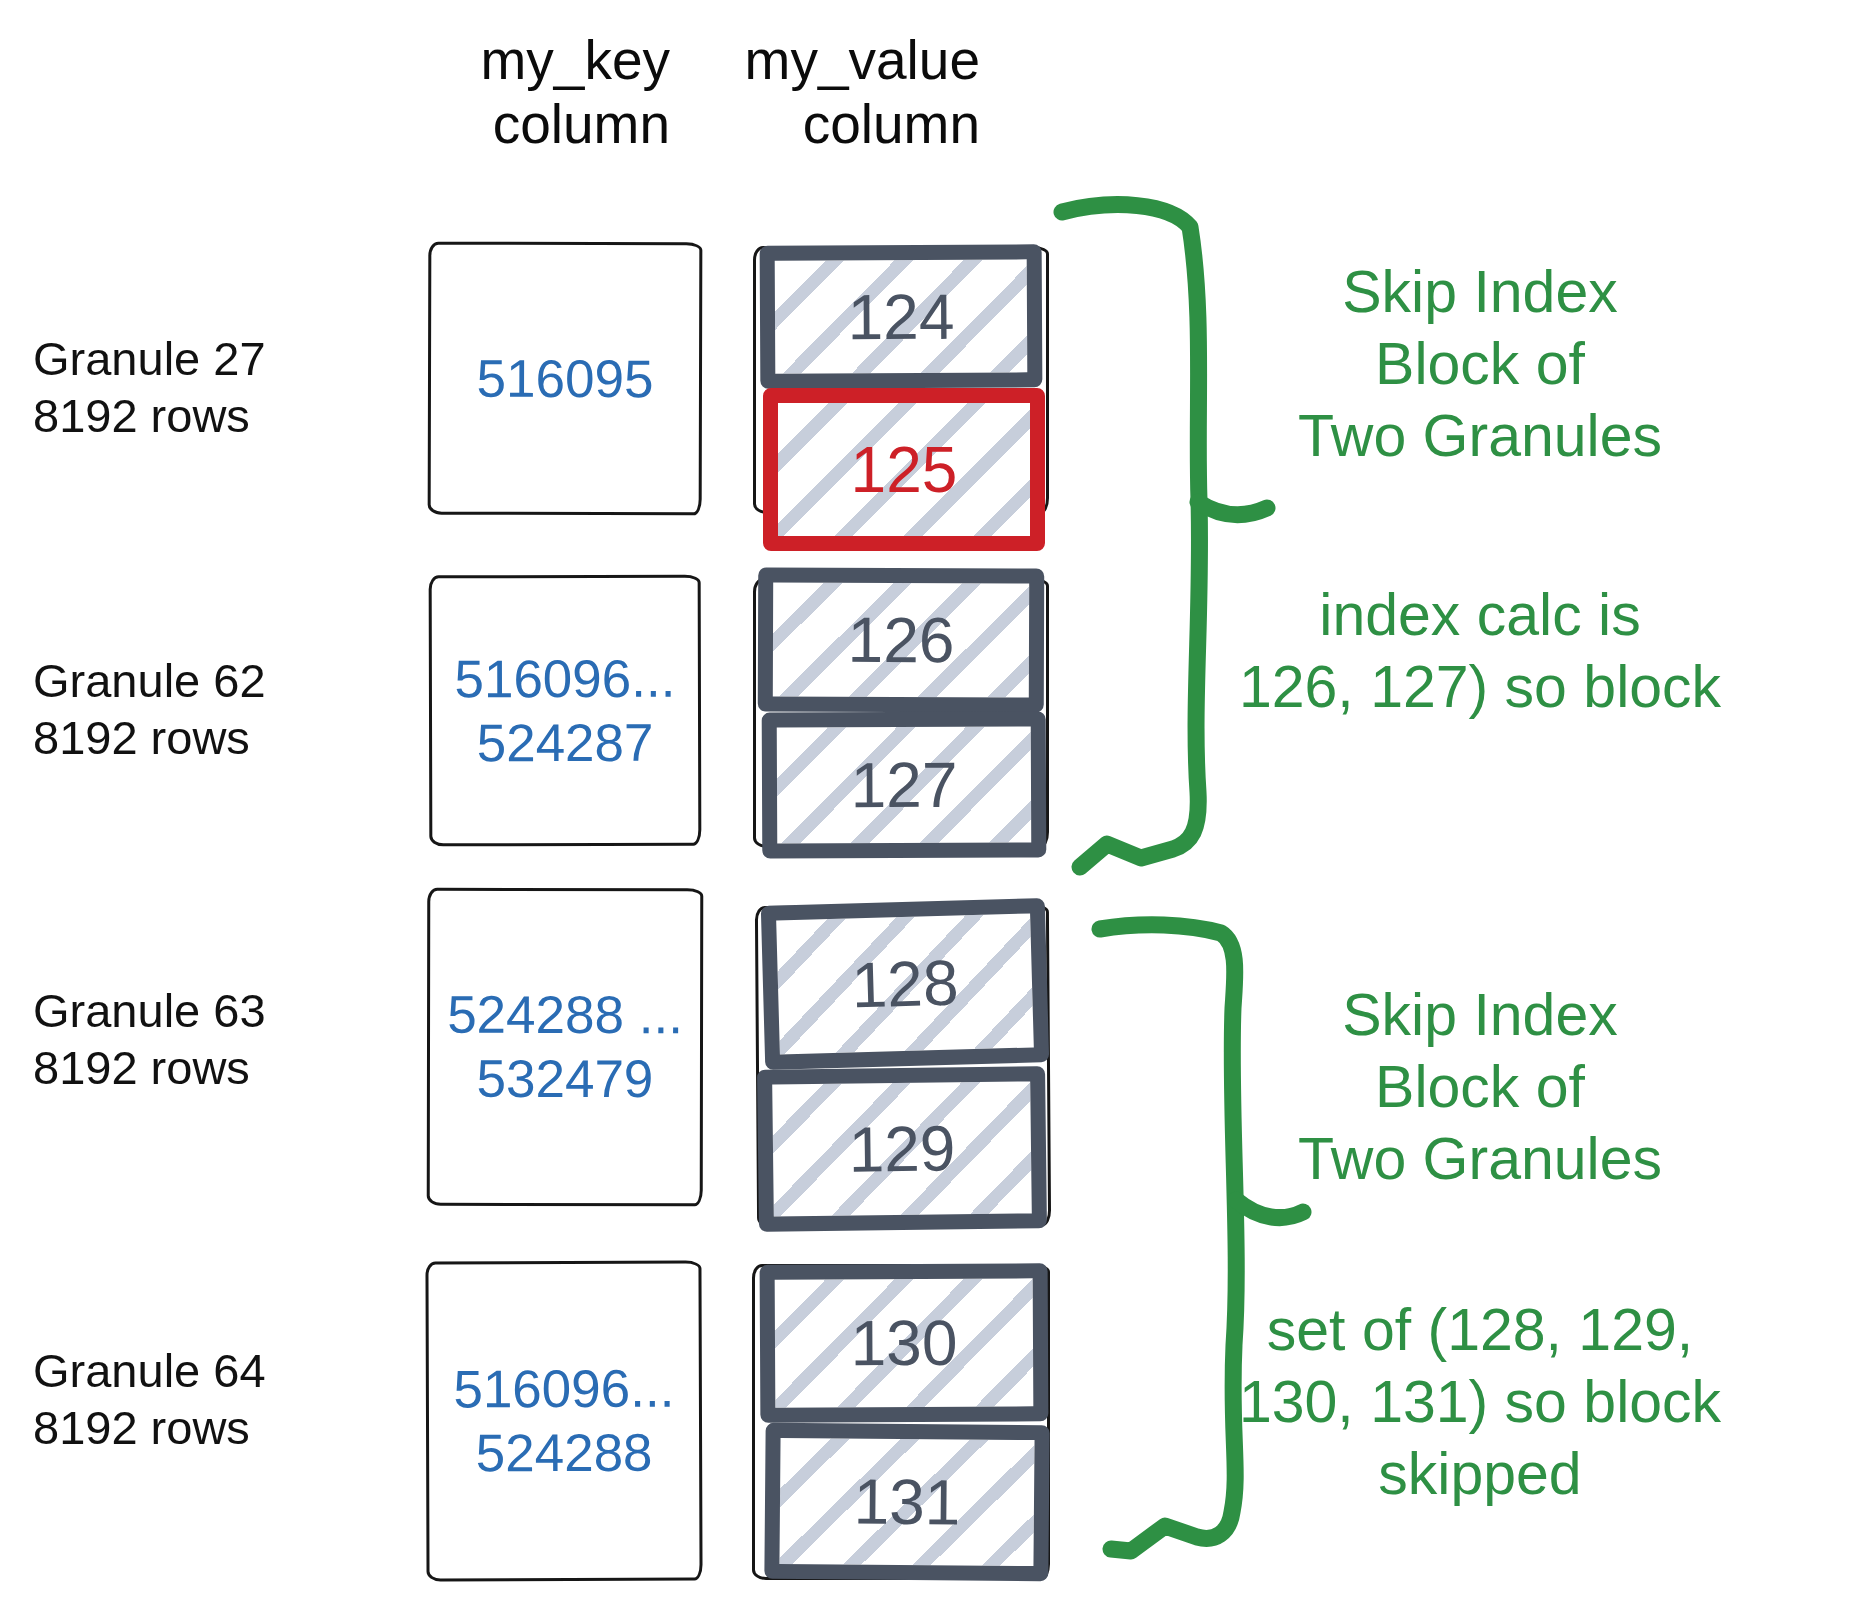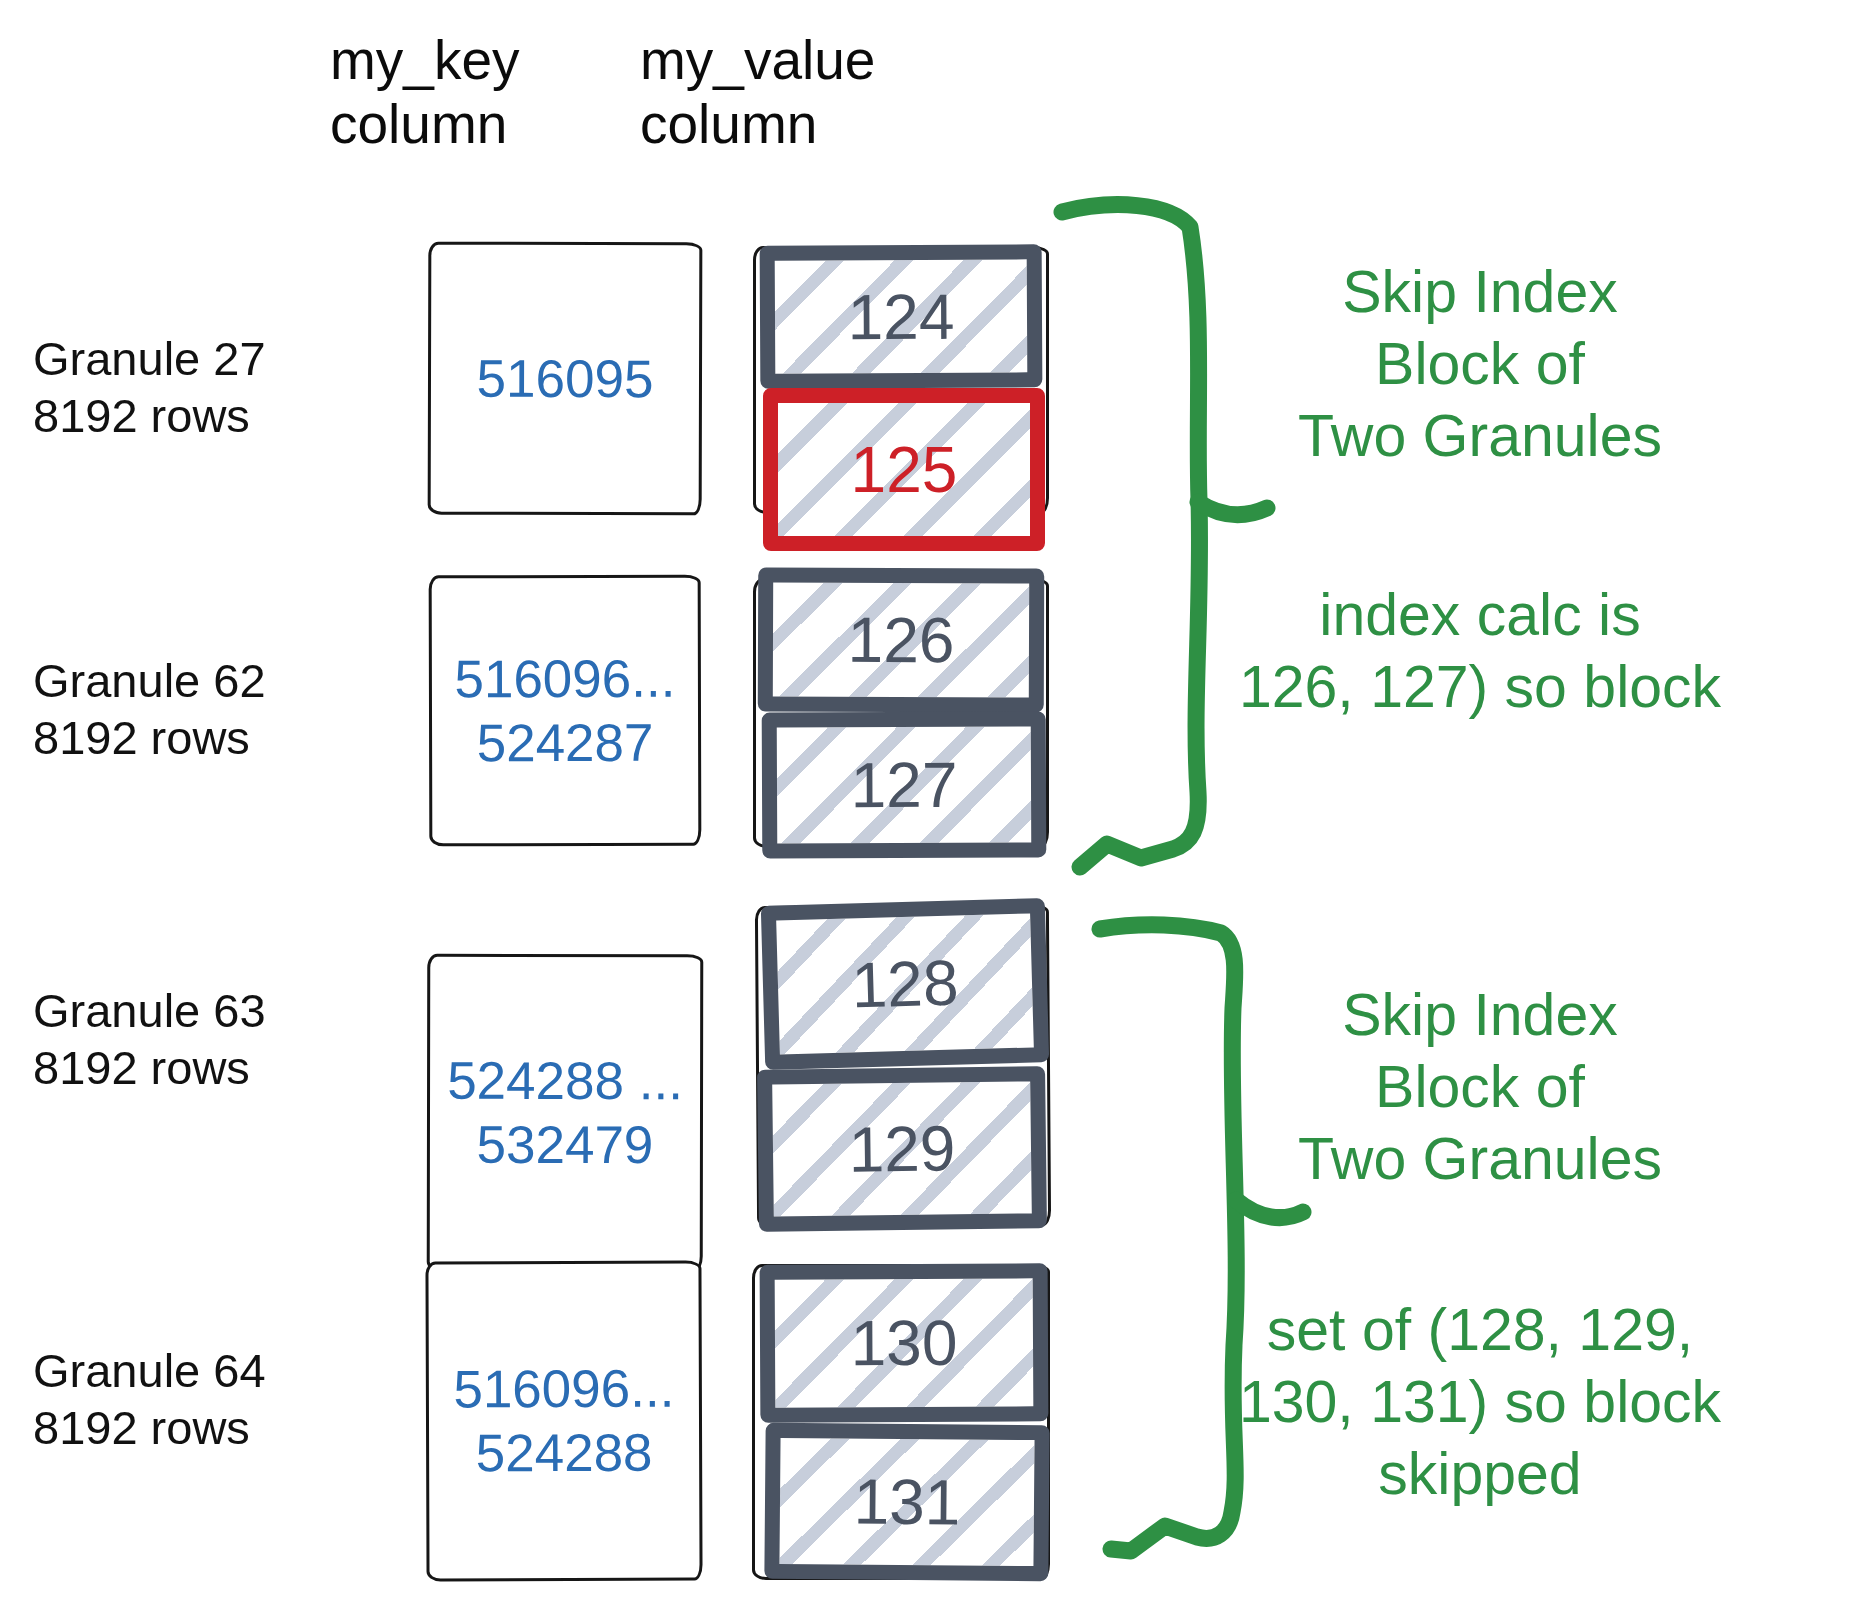--- a/index.html
+++ b/index.html
@@ -6,21 +6,21 @@
   .canvas{
     position:relative;
     width:1859px;height:1618px;
     background:#ffffff;
     font-family:"Liberation Sans", sans-serif;
     overflow:hidden;
   }
   
   .col-header{
     position:absolute;
-    text-align:left;
+    text-align:right;
     font-size:55px;
     line-height:64px;
     color:#0b0b0b;
   }
   .key-header{left:330px;top:28px;width:340px;}
   .value-header{left:640px;top:28px;width:340px;}
 
   
   .granule-label{
     position:absolute;
@@ -130,21 +130,21 @@
     <span>126</span>
   </div>
   <div class="value-box" style="left:762px;top:712px;width:284px;height:146px;transform:rotate(-.25deg)">
     <span>127</span>
   </div>
 
   <div class="granule-label" style="top:982px">
     <div>Granule 63</div>
     <div>8192 rows</div>
   </div>
-  <div class="sketch-box key-box" style="left:427px;top:954px;width:276px;height:318px;transform:rotate(.1deg)">
+  <div class="sketch-box key-box" style="left:427px;top:888px;width:276px;height:318px;transform:rotate(.1deg)">
     <div class="key-text">
       <div>524288 ...</div>
       <div>532479</div>
     </div>
   </div>
   <div class="sketch-box part-outline" style="left:756px;top:905px;width:294px;height:322px;transform:rotate(-.4deg)"></div>
   <div class="value-box" style="left:763px;top:902px;width:284px;height:164px;transform:rotate(-1.6deg)">
     <span>128</span>
   </div>
   <div class="value-box" style="left:758px;top:1068px;width:288px;height:162px;transform:rotate(-.7deg)">

